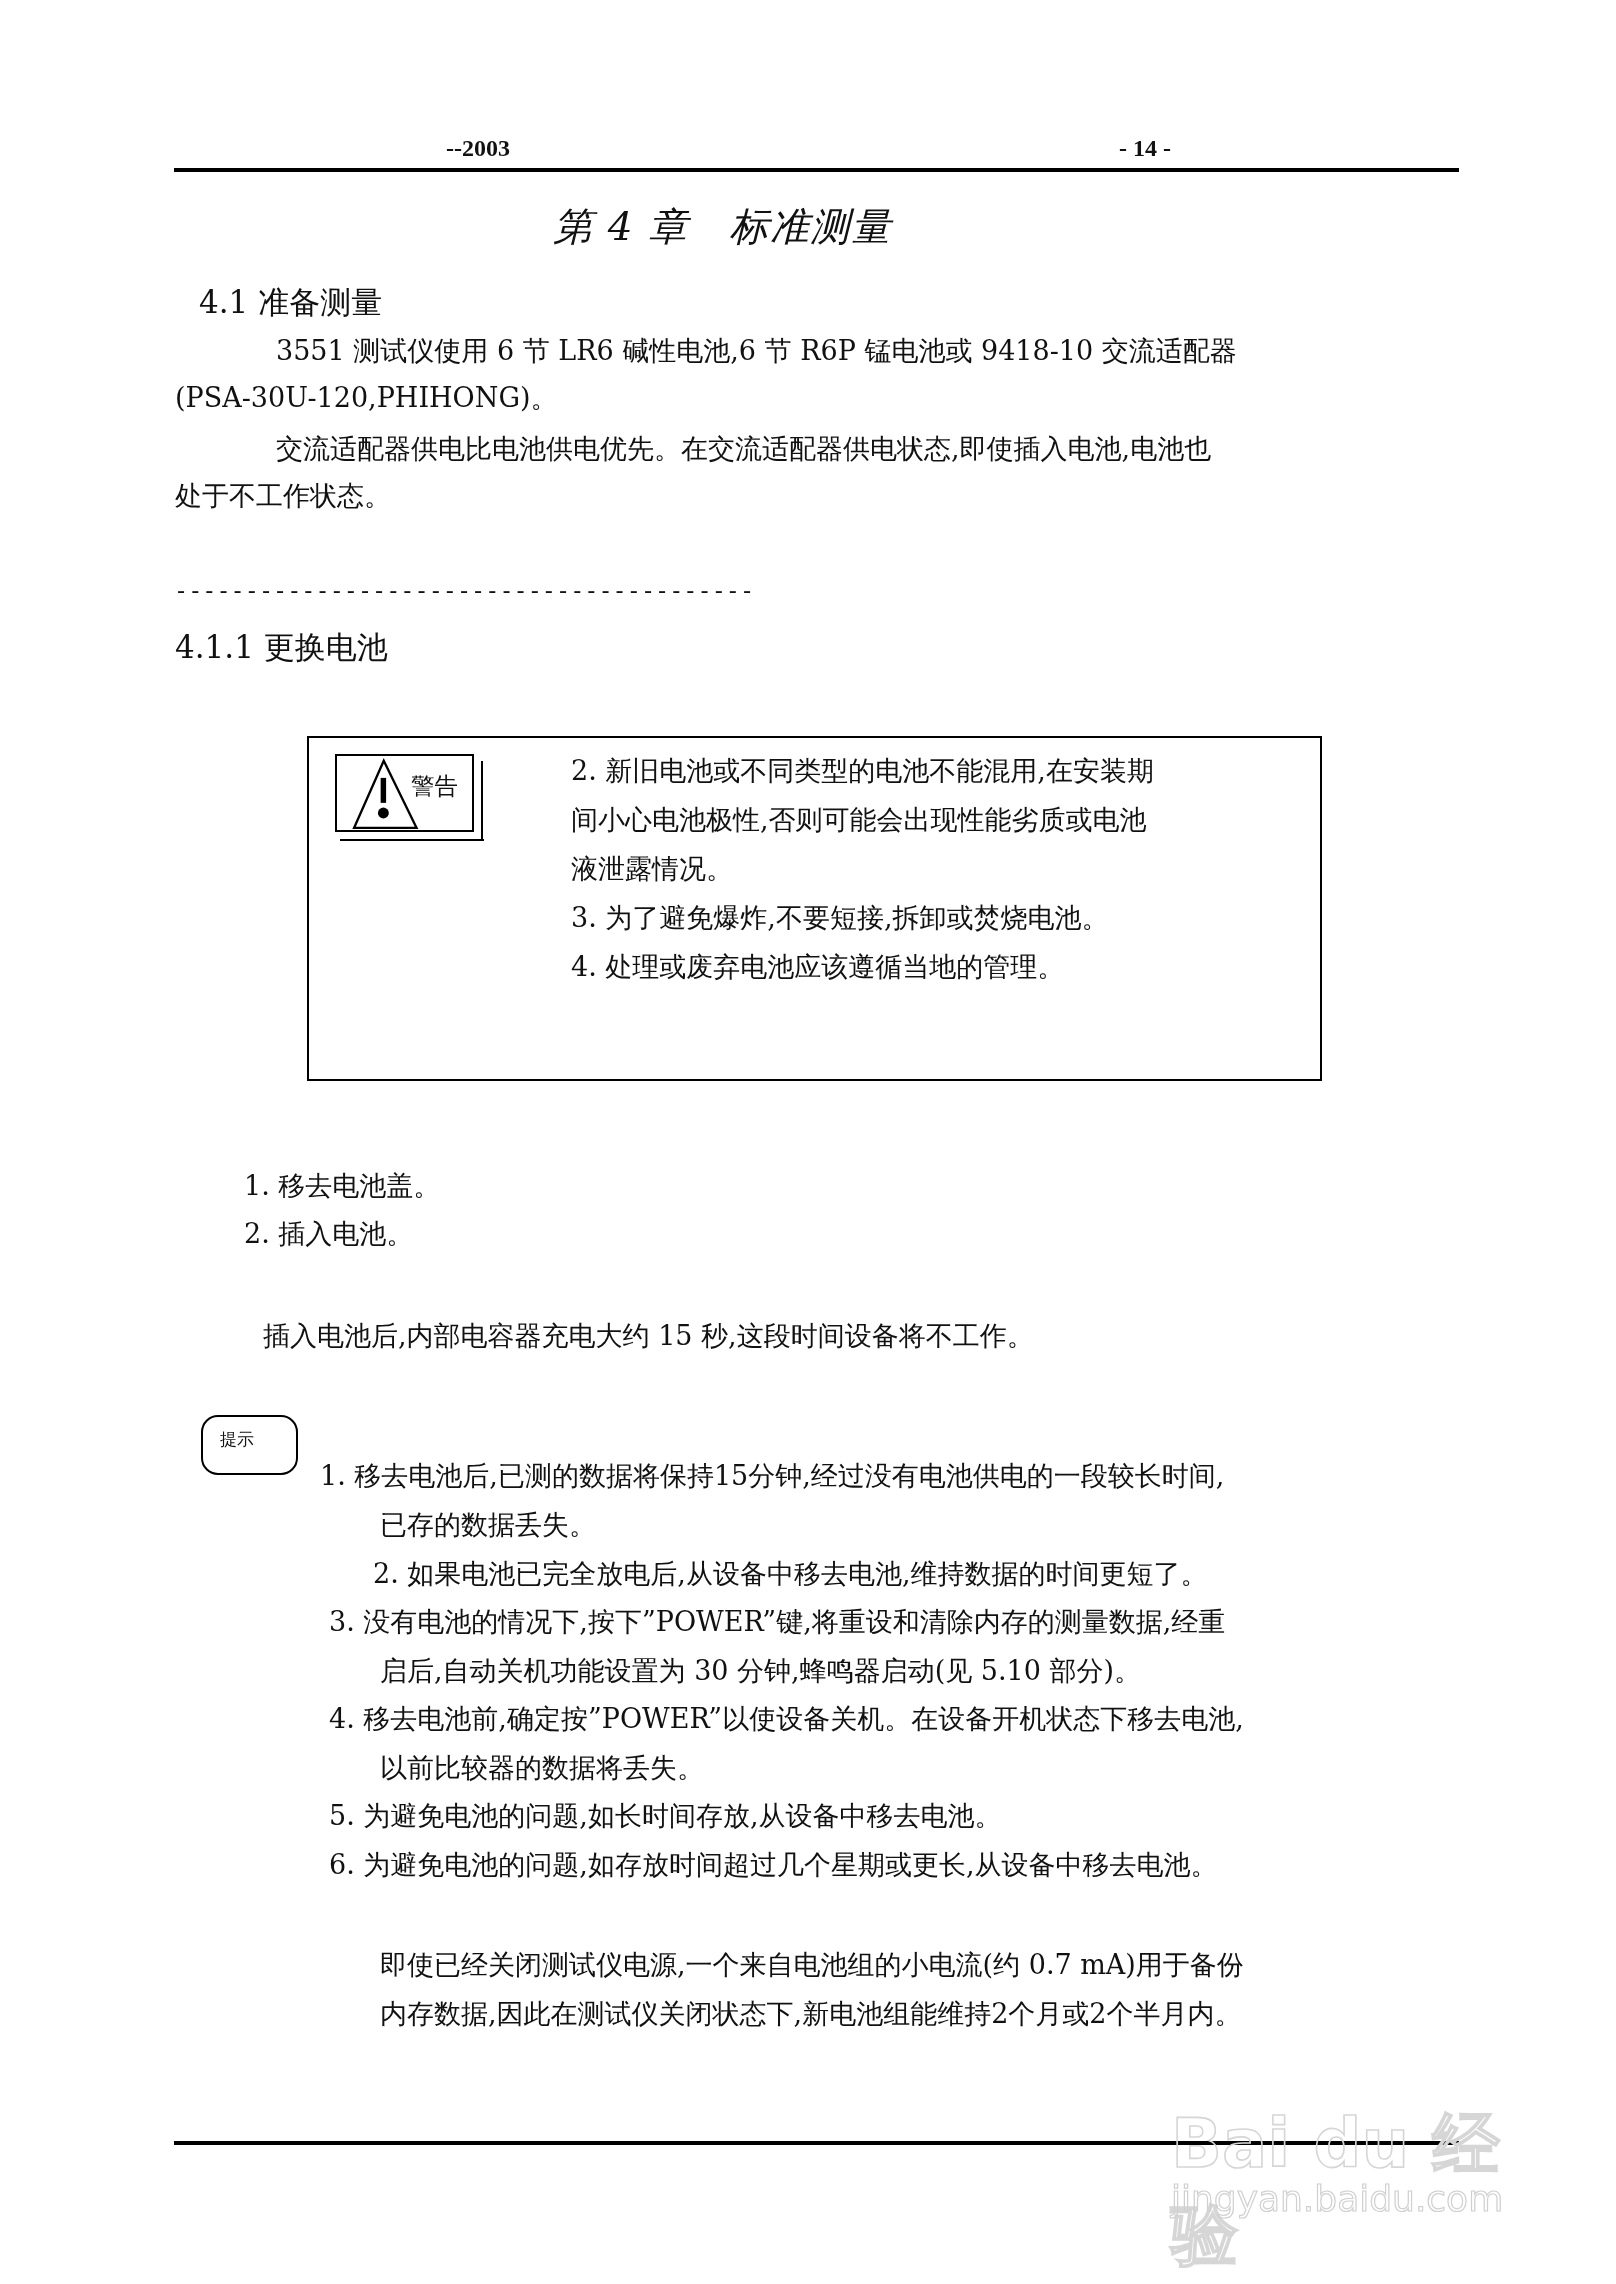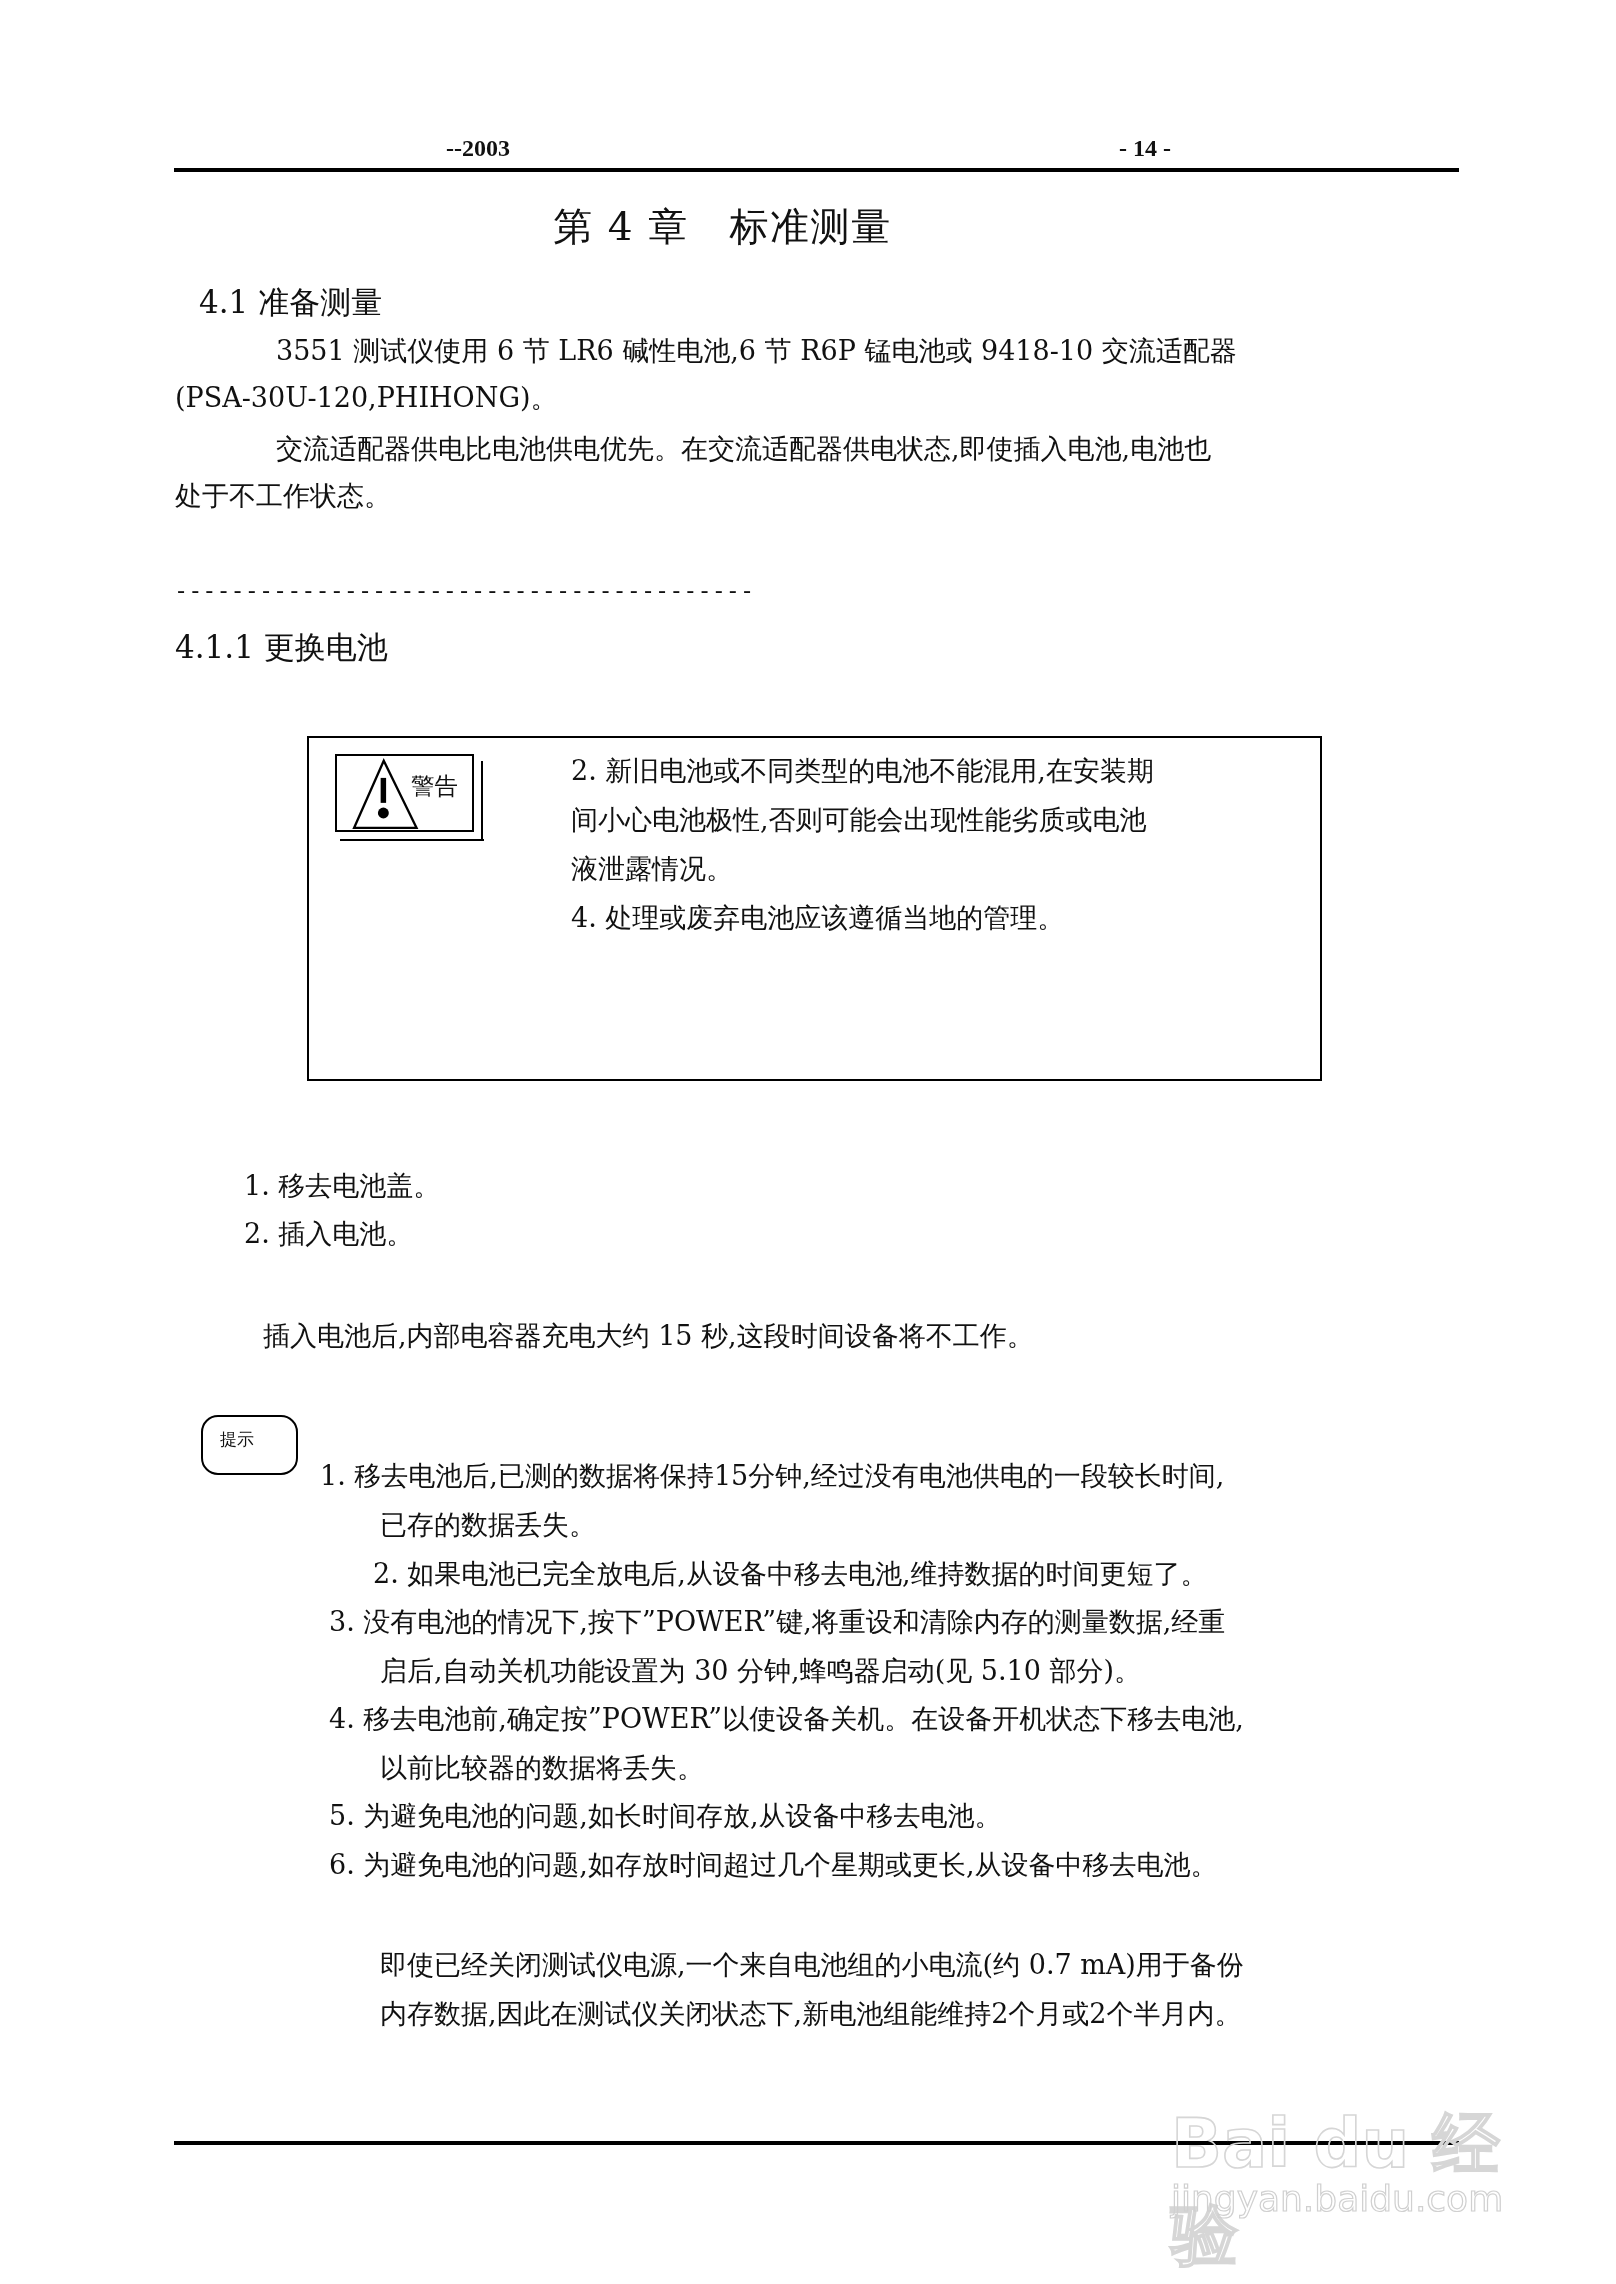--- a/index.html
+++ b/index.html
@@ -1,21 +1,21 @@
 <!DOCTYPE html>
 <html style="font-size:12.5px"><head>
 <meta charset="utf-8">
 <style>
   html, body { margin:0; padding:0; background:#ffffff; }
   body { width:1617px; height:2284px; position:relative; overflow:hidden;
          font-family: "DejaVu Serif", "Liberation Serif", serif; color:#111; }
   .abs { position:absolute; white-space:nowrap; }
   .hdr { font-family: "Liberation Serif", serif; font-weight:bold; font-size:24px; }
   .rule { position:absolute; background:#000; }
-  .title { font-size:39px; left:0; width:1445px; text-align:center; top:200px; letter-spacing:1.6px; }
+  .title { font-size:39px; left:0; width:1445px; text-align:center; top:200px; letter-spacing:1.6px;font-style:italic; }
   .h2 { font-size:31px; }
   .body { font-size:27px; line-height:27px; }
   .dash { font-family:"DejaVu Sans Mono", monospace; font-size:23.5px; letter-spacing:0; }
   .warn-box { position:absolute; left:307px; top:736px; width:1015px; height:345px; border:2.3px solid #000; box-sizing:border-box; }
   .warn-icon { position:absolute; left:26px; top:15.7px; width:149px; height:86px; }
   .warn-icon .outer { position:absolute; left:0; top:0; width:139px; height:78px; border:2.3px solid #000; box-sizing:border-box; background:#fff; }
   .warn-icon .shadow-r { position:absolute; left:146px; top:7.8px; width:2.3px; height:78px; background:#000; }
   .warn-icon .shadow-b { position:absolute; left:4.7px; top:85px; width:144px; height:2.3px; background:#000; }
   .warn-icon .label { position:absolute; left:74px; top:14px; font-family:"DejaVu Sans", sans-serif; font-size:23.5px; }
   .warn-list { position:absolute; left:262px; top:7.8px; width:744px; }
@@ -56,20 +56,21 @@
       </svg>
       <span class="label">警告</span>
     </div>
     <div class="shadow-r"></div>
     <div class="shadow-b"></div>
   </div>
   <div class="warn-list">
     <div class="warn-line">2.  新旧电池或不同类型的电池不能混用,在安装期</div>
     <div class="warn-line">间小心电池极性,否则可能会出现性能劣质或电池</div>
     <div class="warn-line">液泄露情况。</div>
+    <div class="warn-line">3.  为了避免爆炸,不要短接,拆卸或焚烧电池。</div>
     <div class="warn-line">4.  处理或废弃电池应该遵循当地的管理。</div>
   </div>
 </div>
 
 <div class="abs body" style="left:244px; top:1172px;">1.  移去电池盖。</div>
 <div class="abs body" style="left:244px; top:1220px;">2.  插入电池。</div>
 
 <div class="abs body" style="left:263px; top:1322px;">插入电池后,内部电容器充电大约 15 秒,这段时间设备将不工作。</div>
 
 <div class="hint-icon">

